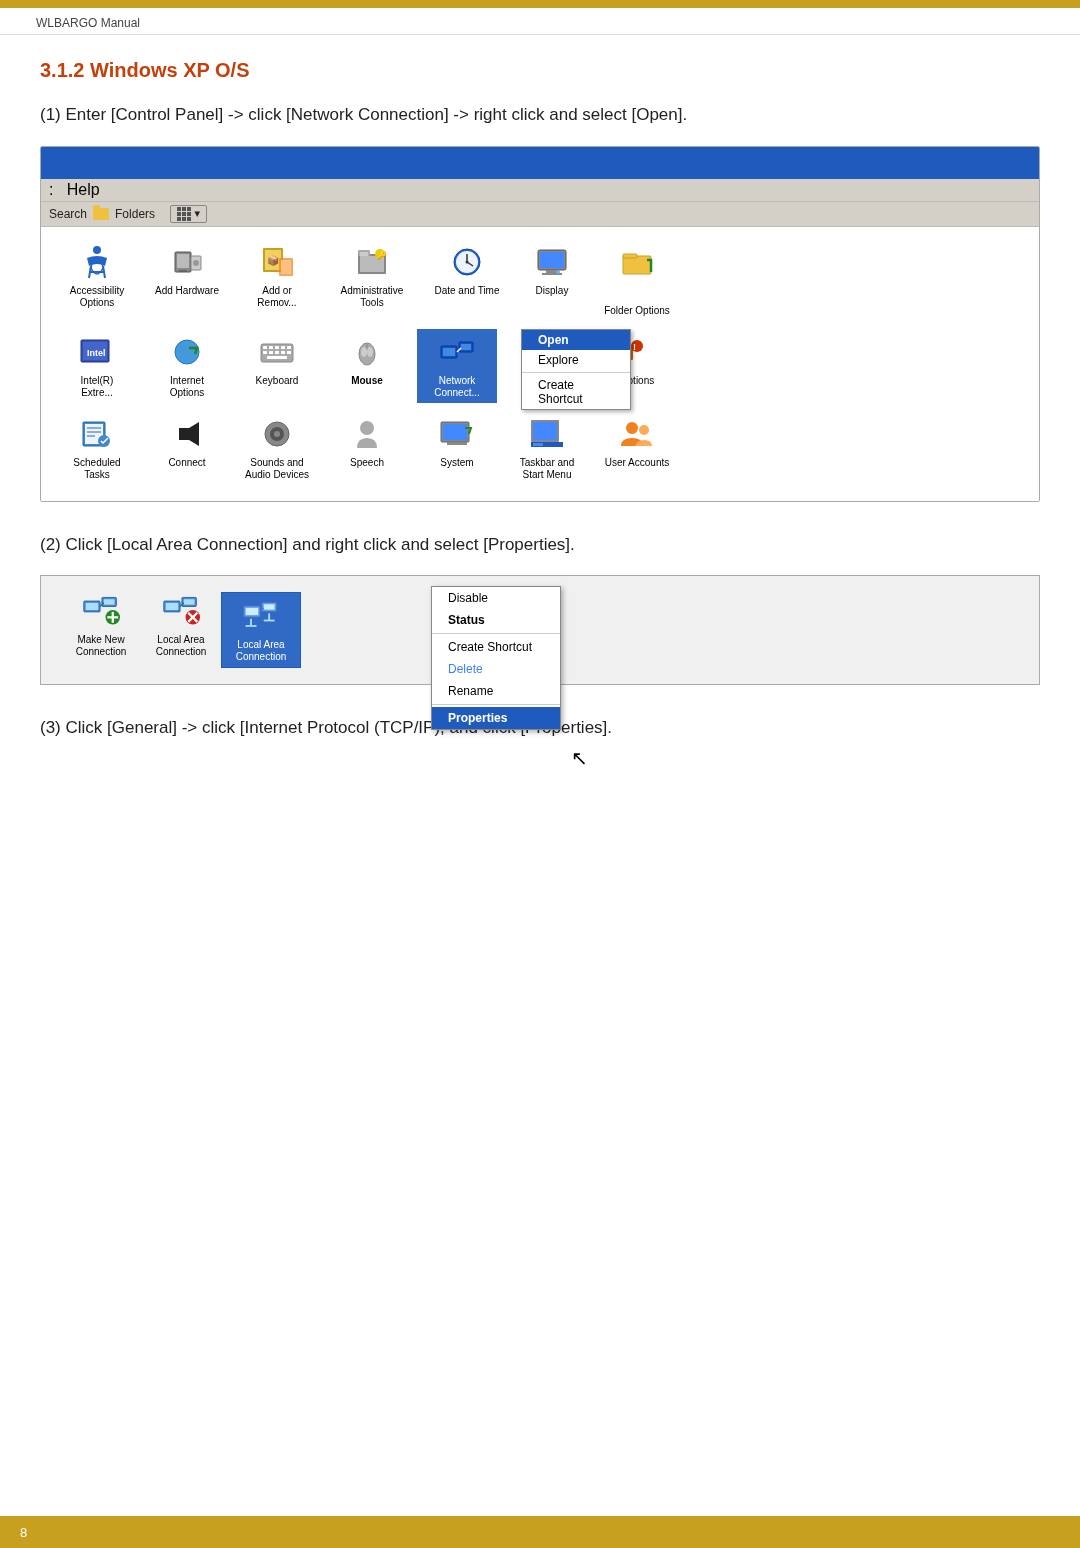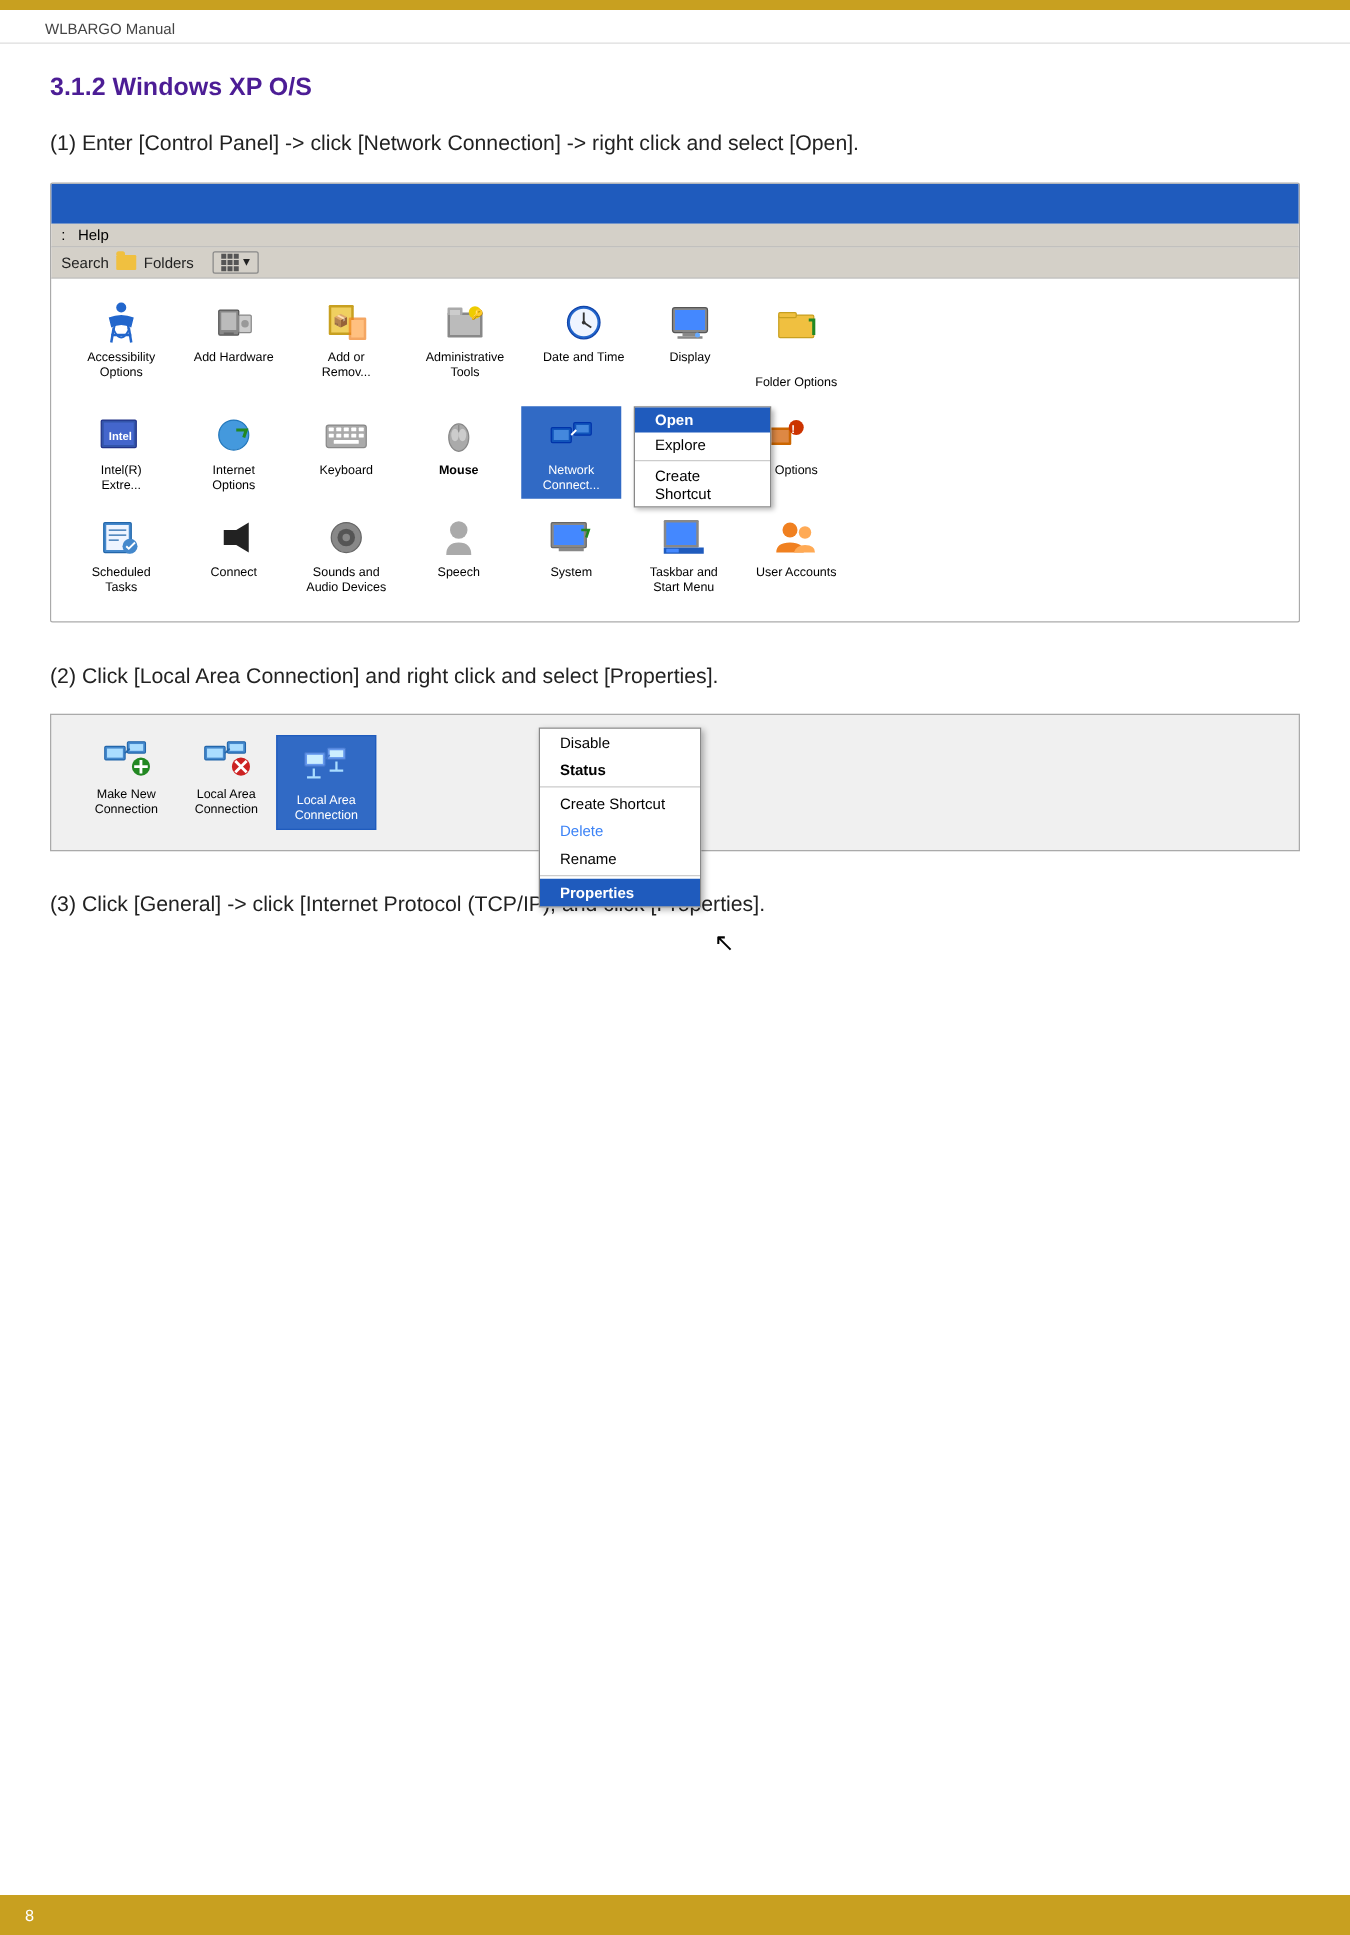--- a/index.html
+++ b/index.html
@@ -35,41 +35,41 @@
       font-size: 12px;
       color: #444;
       border-bottom: 1px solid #ddd;
     }
     .content {
       padding: 24px 40px 60px 40px;
     }
     .section-title {
       font-size: 20px;
       font-weight: bold;
-      color: #4c1d95;
+      color: #c2410c;
       margin-bottom: 20px;
     }
     .step-text {
       font-size: 17px;
       color: #222;
       margin-bottom: 18px;
       line-height: 1.5;
     }
     
     .screenshot-box {
       border: 1px solid #aaa;
       margin: 10px 0 30px 0;
       background: #f0f0f0;
       border-radius: 2px;
       overflow: hidden;
     }
     .cp-menubar {
       background: #d4d0c8;
       padding: 2px 8px;
-      font-size: 12px;
+      font-size: 16px;
       border-bottom: 1px solid #bbb;
       color: #000;
     }
     .cp-toolbar-row {
       background: #d4d0c8;
       padding: 3px 8px;
       display: flex;
       align-items: center;
       gap: 6px;
       font-size: 12px;
@@ -428,21 +428,21 @@
               <rect x="20" y="8" width="14" height="10" rx="1" fill="#1155bb" stroke="#0033aa" stroke-width="1"></rect>
               <rect x="22" y="10" width="10" height="6" fill="#4488dd"></rect>
               <line x1="18" y1="18" x2="22" y2="14" stroke="#fff" stroke-width="1.5"></line>
             </svg>
           </div>
           <div class="cp-icon-label" style="color:#fff; background:#316ac5;">Network<br>Connect...</div>
         </div>
 
         <div style="width:70px; position:relative;">
 
-          <div class="context-menu" style="top:0; left:0;">
+          <div class="context-menu" style="top:0; left:14px;">
             <div class="ctx-item highlighted">Open</div>
             <div class="ctx-item">Explore</div>
             <div style="border-top:1px solid #ccc; margin:2px 0;"></div>
             <div class="ctx-item">Create Shortcut</div>
           </div>
         </div>
         <div class="cp-icon" style="width:80px;">
           <div class="cp-icon-img">
             <svg width="36" height="36" viewBox="0 0 36 36">
               <rect x="4" y="12" width="20" height="14" rx="1" fill="#cc6600"></rect>

